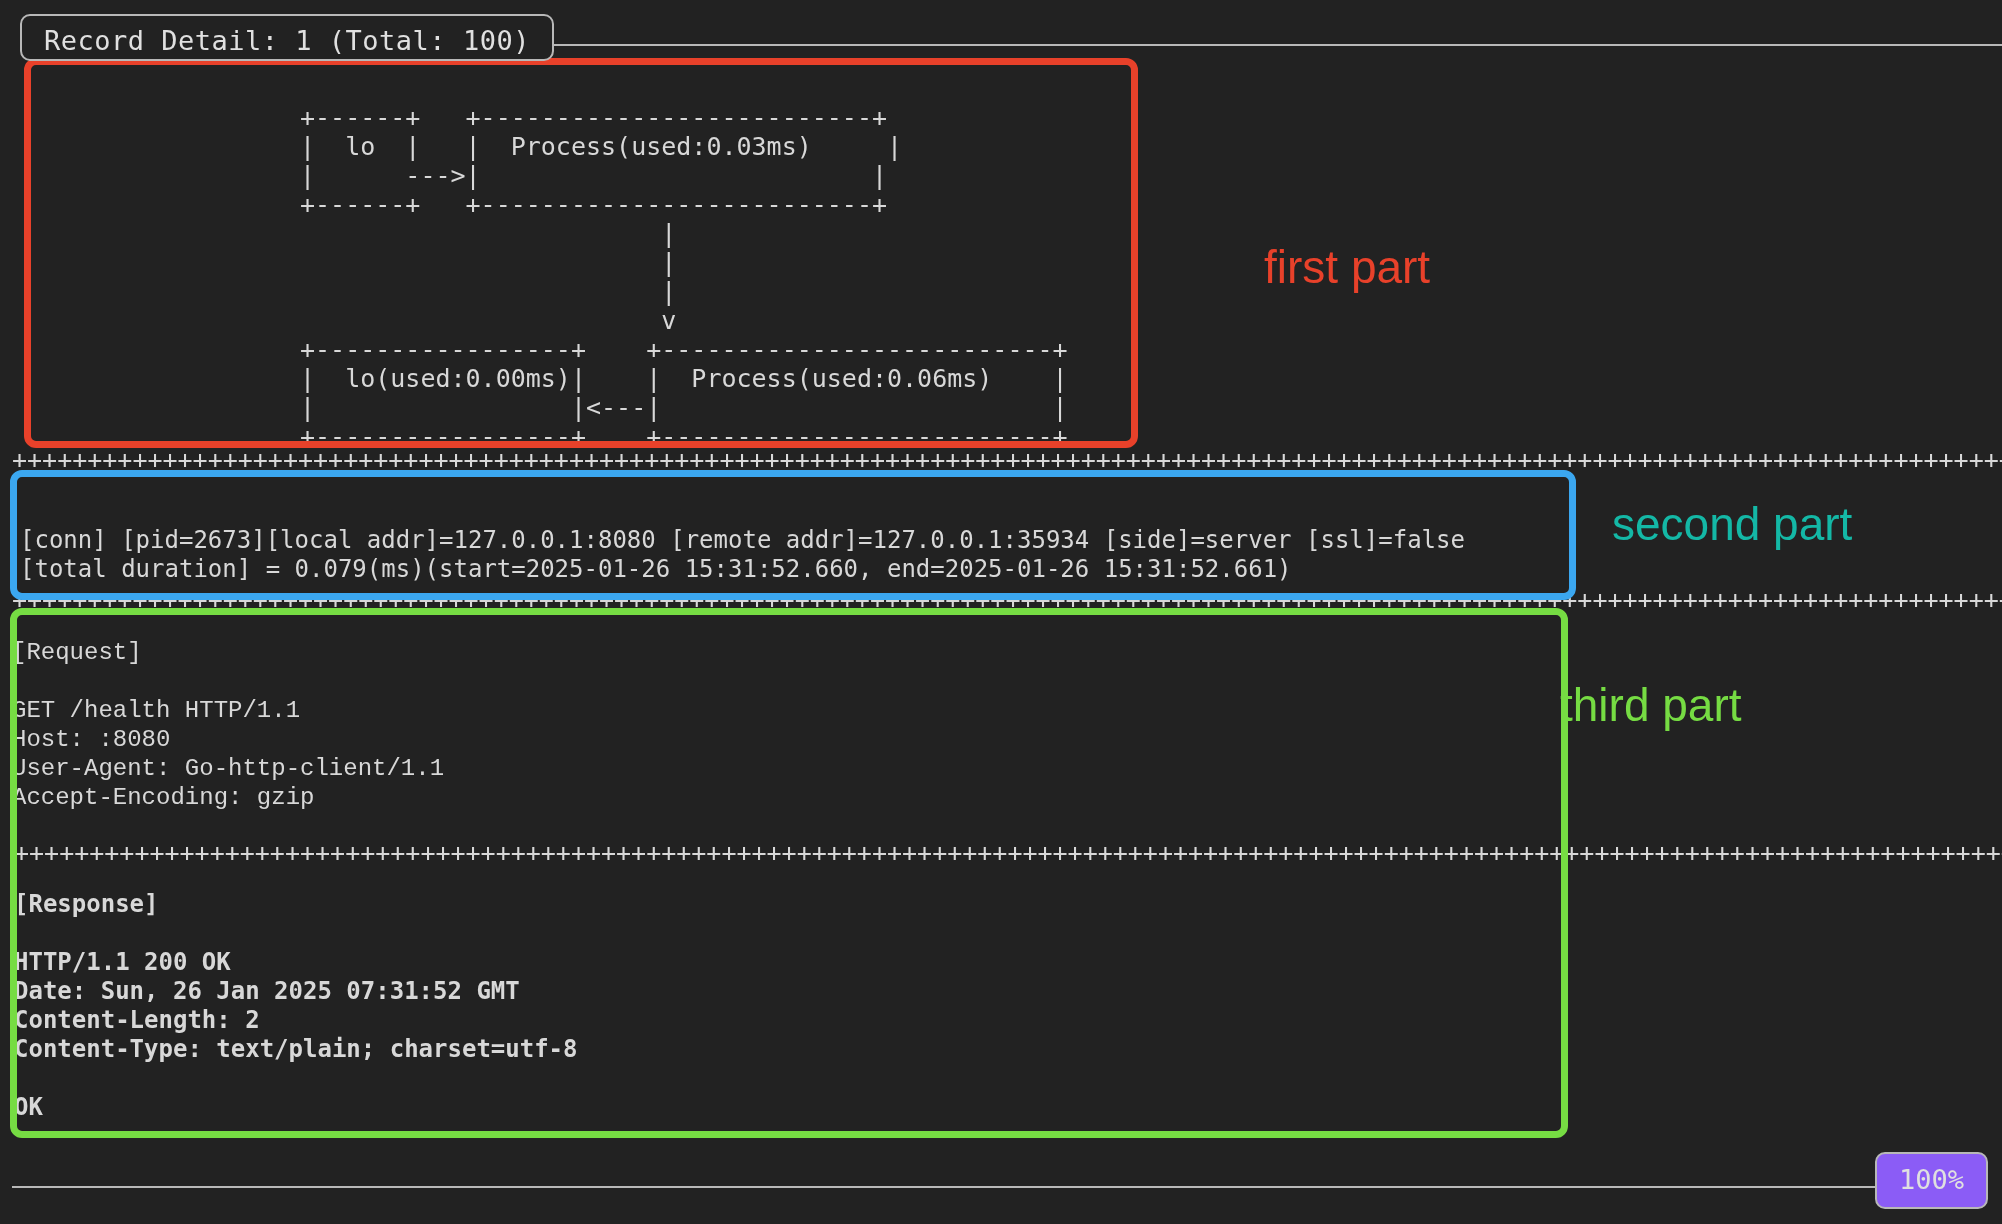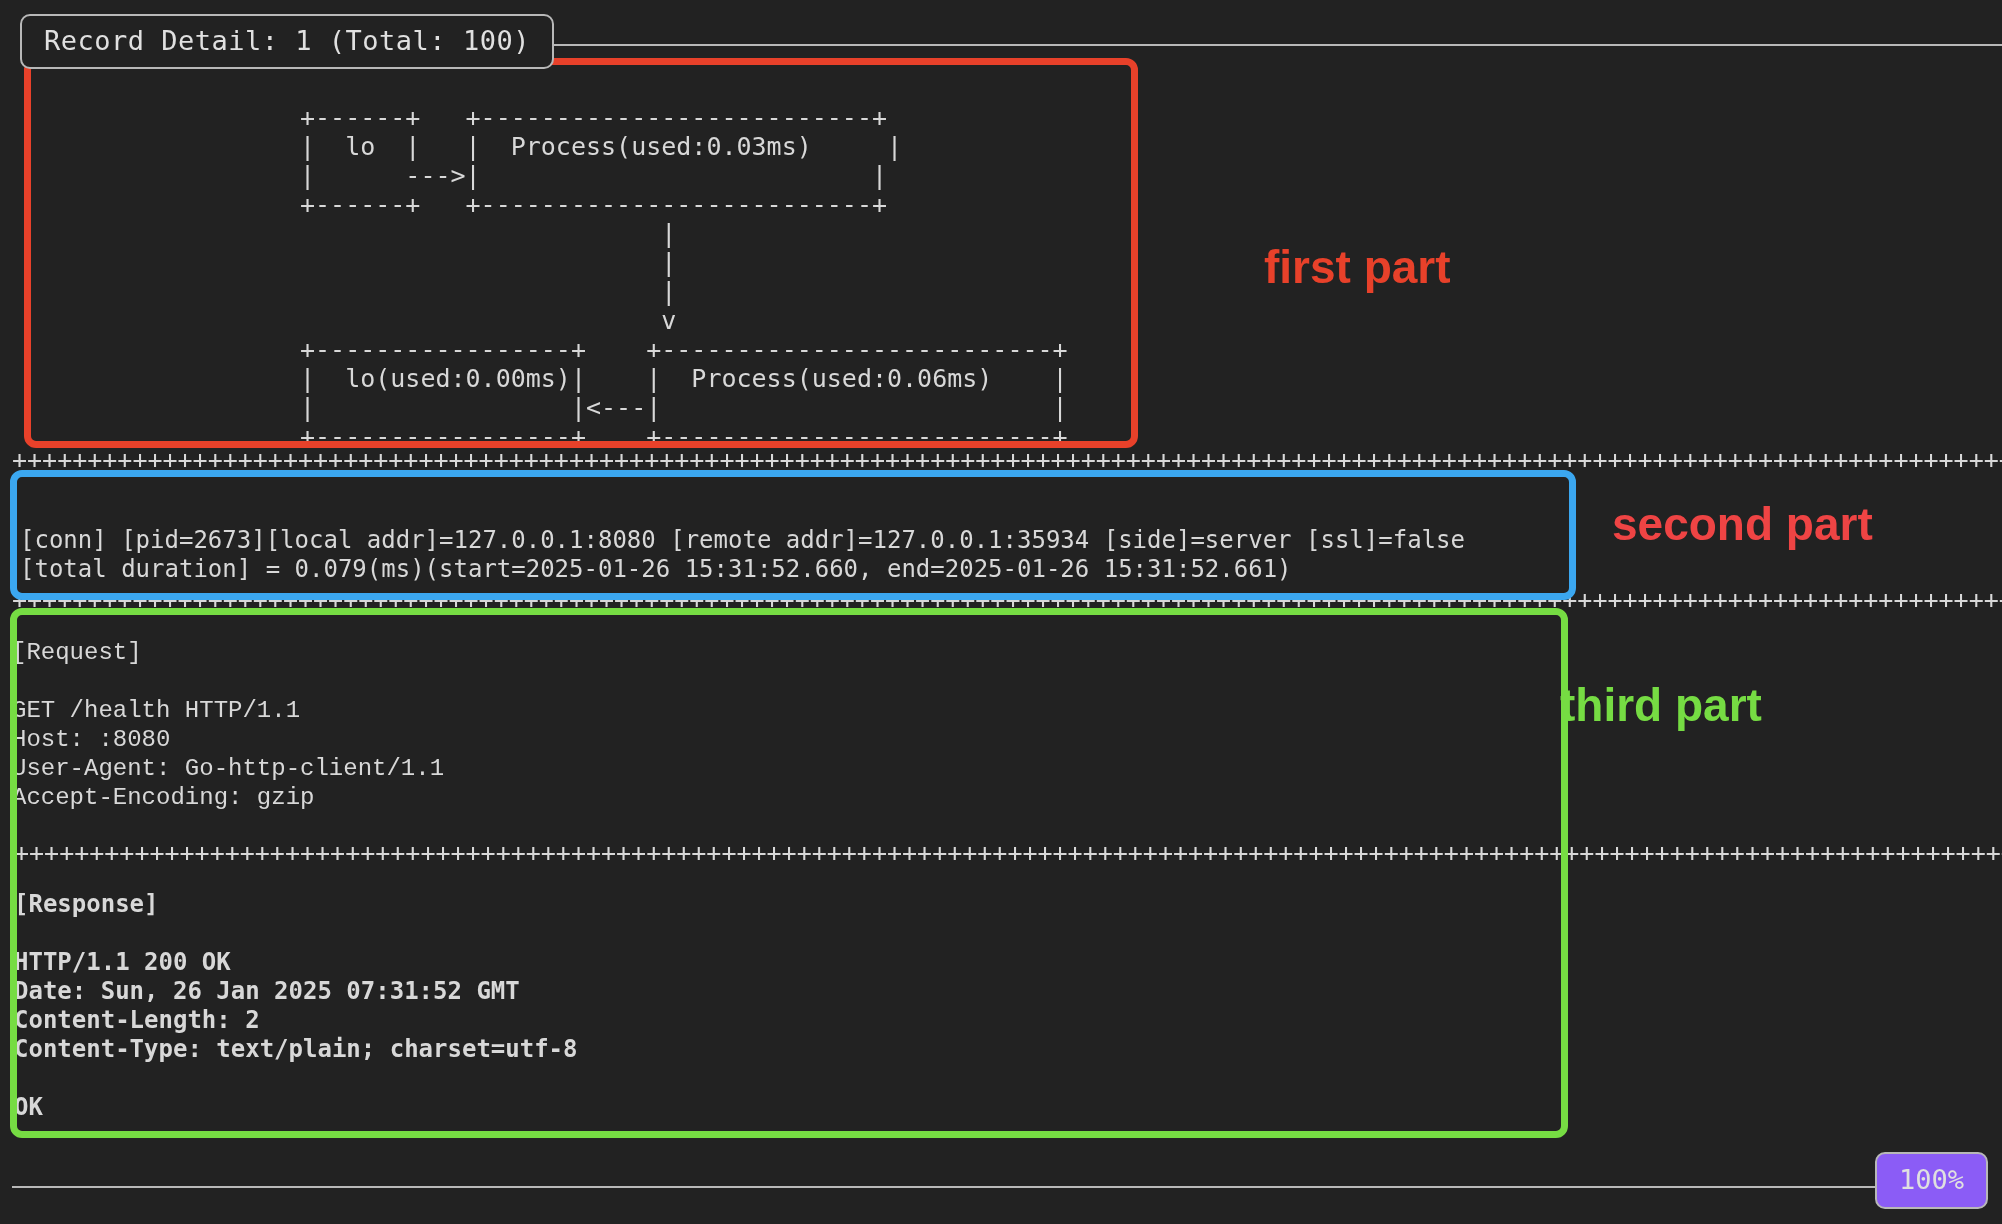--- a/index.html
+++ b/index.html
@@ -39,21 +39,21 @@
     width: 1886px;
     height: 2px;
     background: #b8b8b8;
   }
 
   
   .title-tab {
     position: absolute;
     left: 20px;
     top: 14px;
-    padding: 9px 22px 11px 22px;
+    padding: 9px 22px 3px 22px;
     border: 2px solid #b8b8b8;
     border-radius: 10px;
     background: #222222;
     font-size: 27px;
     letter-spacing: 0.5px;
     color: #e0e0e0;
     white-space: nowrap;
     z-index: 6;
   }
 
@@ -134,26 +134,26 @@
     z-index: 4;
   }
   #anno-first  { left: 24px;  top: 58px;  width: 1114px; height: 390px; border: 7px solid #e8412a; }
   #anno-second { left: 10px;  top: 470px; width: 1566px; height: 130px; border: 7px solid #3ba7f0; }
   #anno-third  { left: 10px;  top: 608px; width: 1558px; height: 530px; border: 7px solid #76dc43; }
 
   .anno-label {
     position: absolute;
     font-family: "Liberation Sans", sans-serif;
     font-size: 46px;
-    font-weight: 700;
+    font-weight: 400;
     z-index: 5;
     white-space: nowrap;
   }
   #label-first  { left: 1264px; top: 240px; color: #e8412a; }
-  #label-second { left: 1612px; top: 497px; color: #ef4444; }
+  #label-second { left: 1612px; top: 497px; color: #14b8a6; }
   #label-third  { left: 1560px; top: 678px; color: #76dc43; }
 </style>
 </head>
 <body>
 
 <div class="window-frame">
   <div class="top-rule"></div>
   <div class="bottom-rule"></div>
 </div>
 

